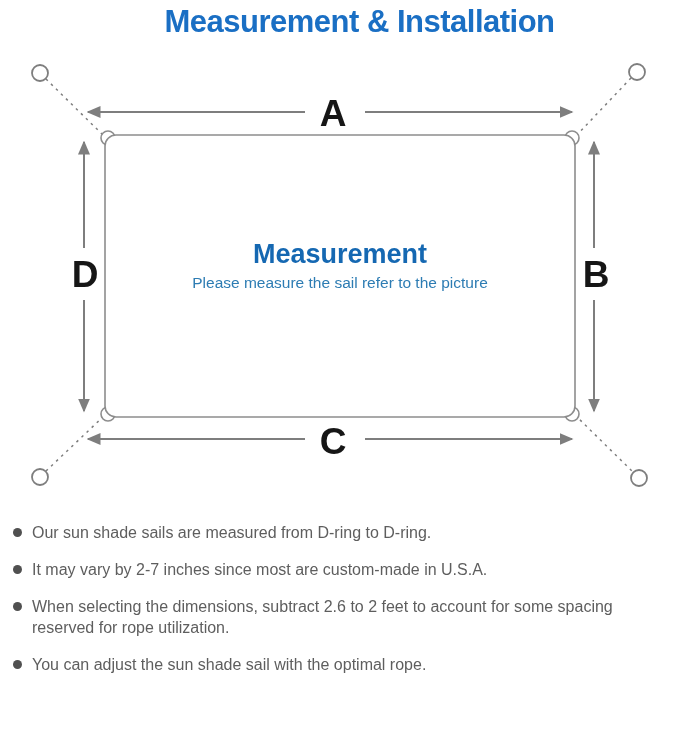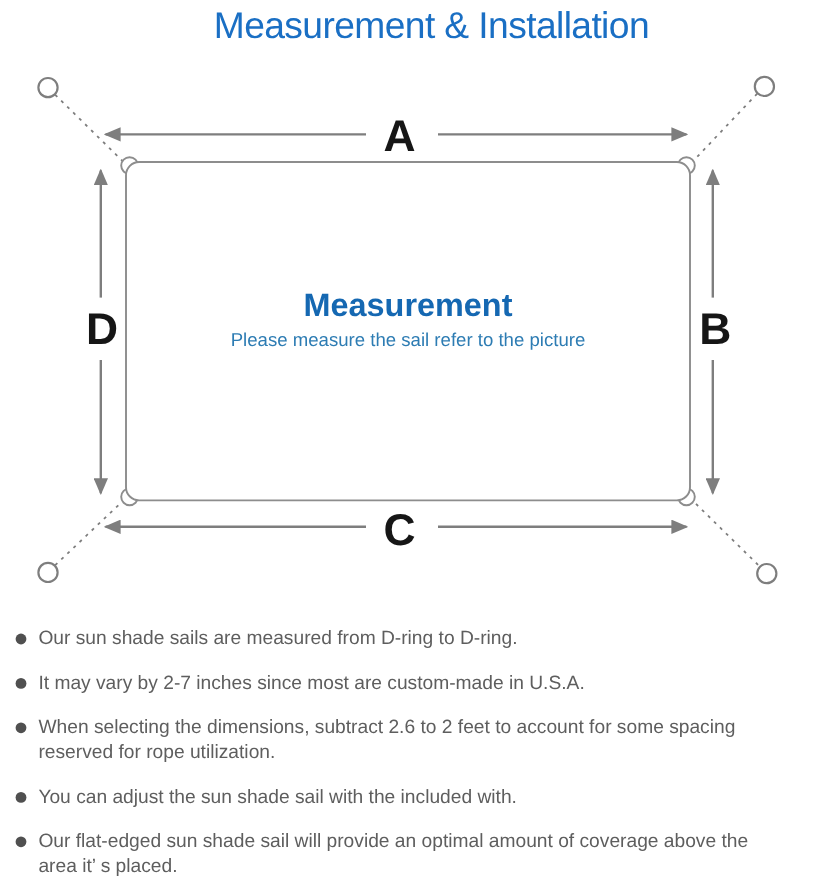--- a/index.html
+++ b/index.html
@@ -14,21 +14,21 @@
   html,body{margin:0;padding:0;}
   body{
     width:679px;height:739px;background:#ffffff;
     font-family:"Liberation Sans", sans-serif;
     overflow:hidden;
   }
   .page{width:679px;height:739px;position:relative;background:#fff;}
   .main-title{
     margin:0;height:50px;line-height:44px;
     text-align:center;
-    font-size:31px;font-weight:400;
+    font-size:31px;font-weight:700;
     color:var(--title_blue);
     letter-spacing:-0.5px;
     padding-left:40px;
   }
   .diagram-svg{display:block;width:679px;height:460px;}
   .diagram-svg text{font-family:"Liberation Sans", sans-serif;}
   .dim-line{stroke:var(--line_gray);stroke-width:2;fill:none;}
   .sail-rect{stroke:#8d8d8d;stroke-width:1.6;fill:#ffffff;}
   .dash-line{stroke:var(--line_gray);stroke-width:1.5;stroke-dasharray:2.5 4.5;fill:none;}
   .anchor-ring{fill:#ffffff;stroke:var(--line_gray);stroke-width:1.8;}
@@ -113,21 +113,17 @@
     <li>
       <span class="dot"></span>
       <span>It may vary by 2-7 inches since most are custom-made in U.S.A.</span>
     </li>
     <li>
       <span class="dot"></span>
       <span>When selecting the dimensions, subtract 2.6 to 2 feet to account for some spacing reserved for rope utilization.</span>
     </li>
     <li>
       <span class="dot"></span>
-      <span>You can adjust the sun shade sail with the included with.</span>
-    </li>
-    <li>
-      <span class="dot"></span>
-      <span>Our flat-edged sun shade sail will provide an optimal amount of coverage above the area it’ s placed.</span>
+      <span>You can adjust the sun shade sail with the optimal rope.</span>
     </li>
   </ul>
 
 </div>
 
 </body></html>

